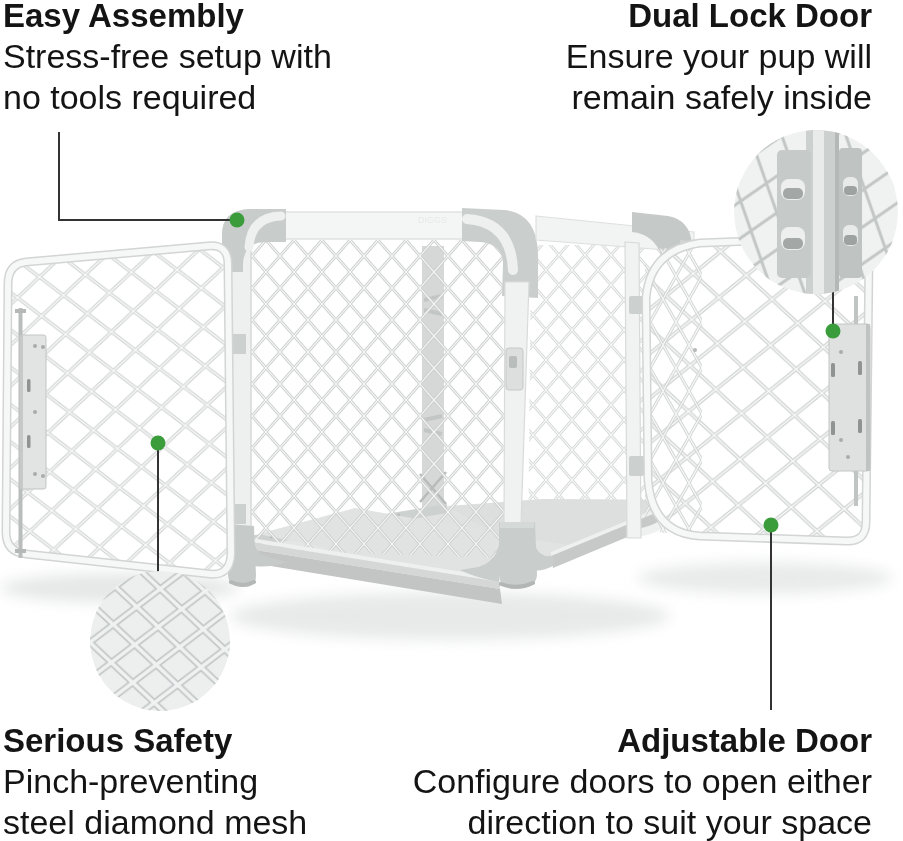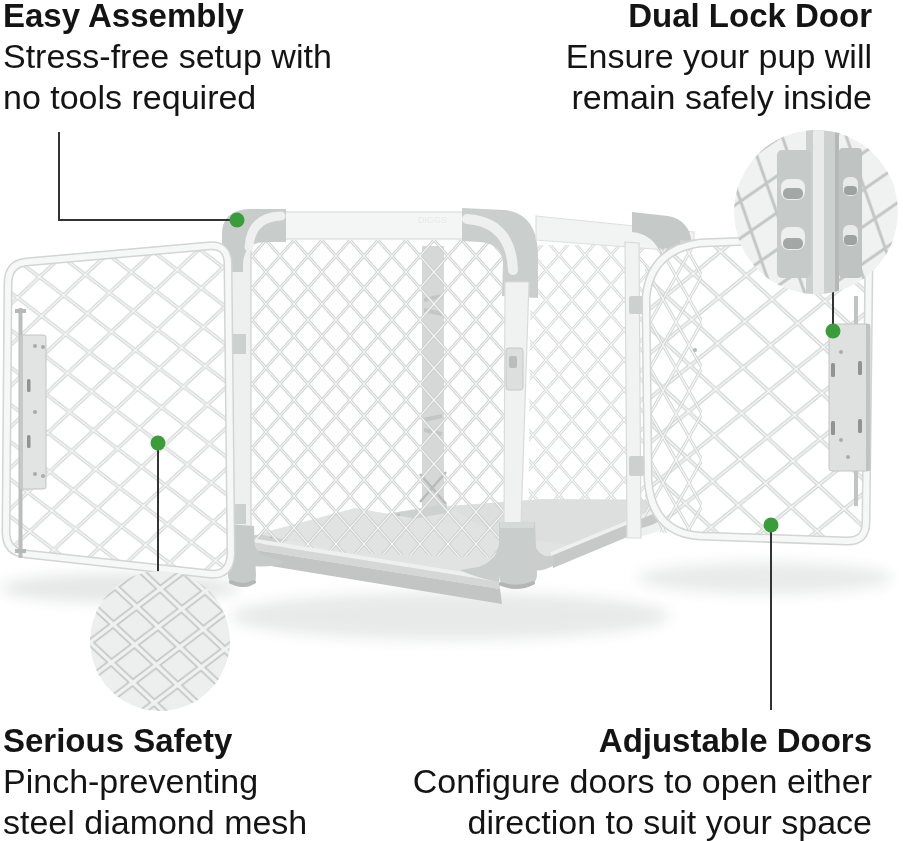--- a/index.html
+++ b/index.html
@@ -197,14 +197,14 @@
 <div class="blk" style="left:3px;top:-4.9px;">
   <b>Easy Assembly</b><br>Stress-free setup with<br>no tools required
 </div>
 <div class="blk" style="right:31px;top:-4.9px;text-align:right;">
   <b>Dual Lock Door</b><br>Ensure your pup will<br>remain safely inside
 </div>
 <div class="blk" style="left:3px;top:720px;">
   <b>Serious Safety</b><br>Pinch-preventing<br>steel diamond mesh
 </div>
 <div class="blk" style="right:31px;top:720px;text-align:right;">
-  <b>Adjustable Doors</b><br>Configure doors to open either<br>direction to suit your space
+  <b>Adjustable Door</b><br>Configure doors to open either<br>direction to suit your space
 </div>
 
 </body></html>

